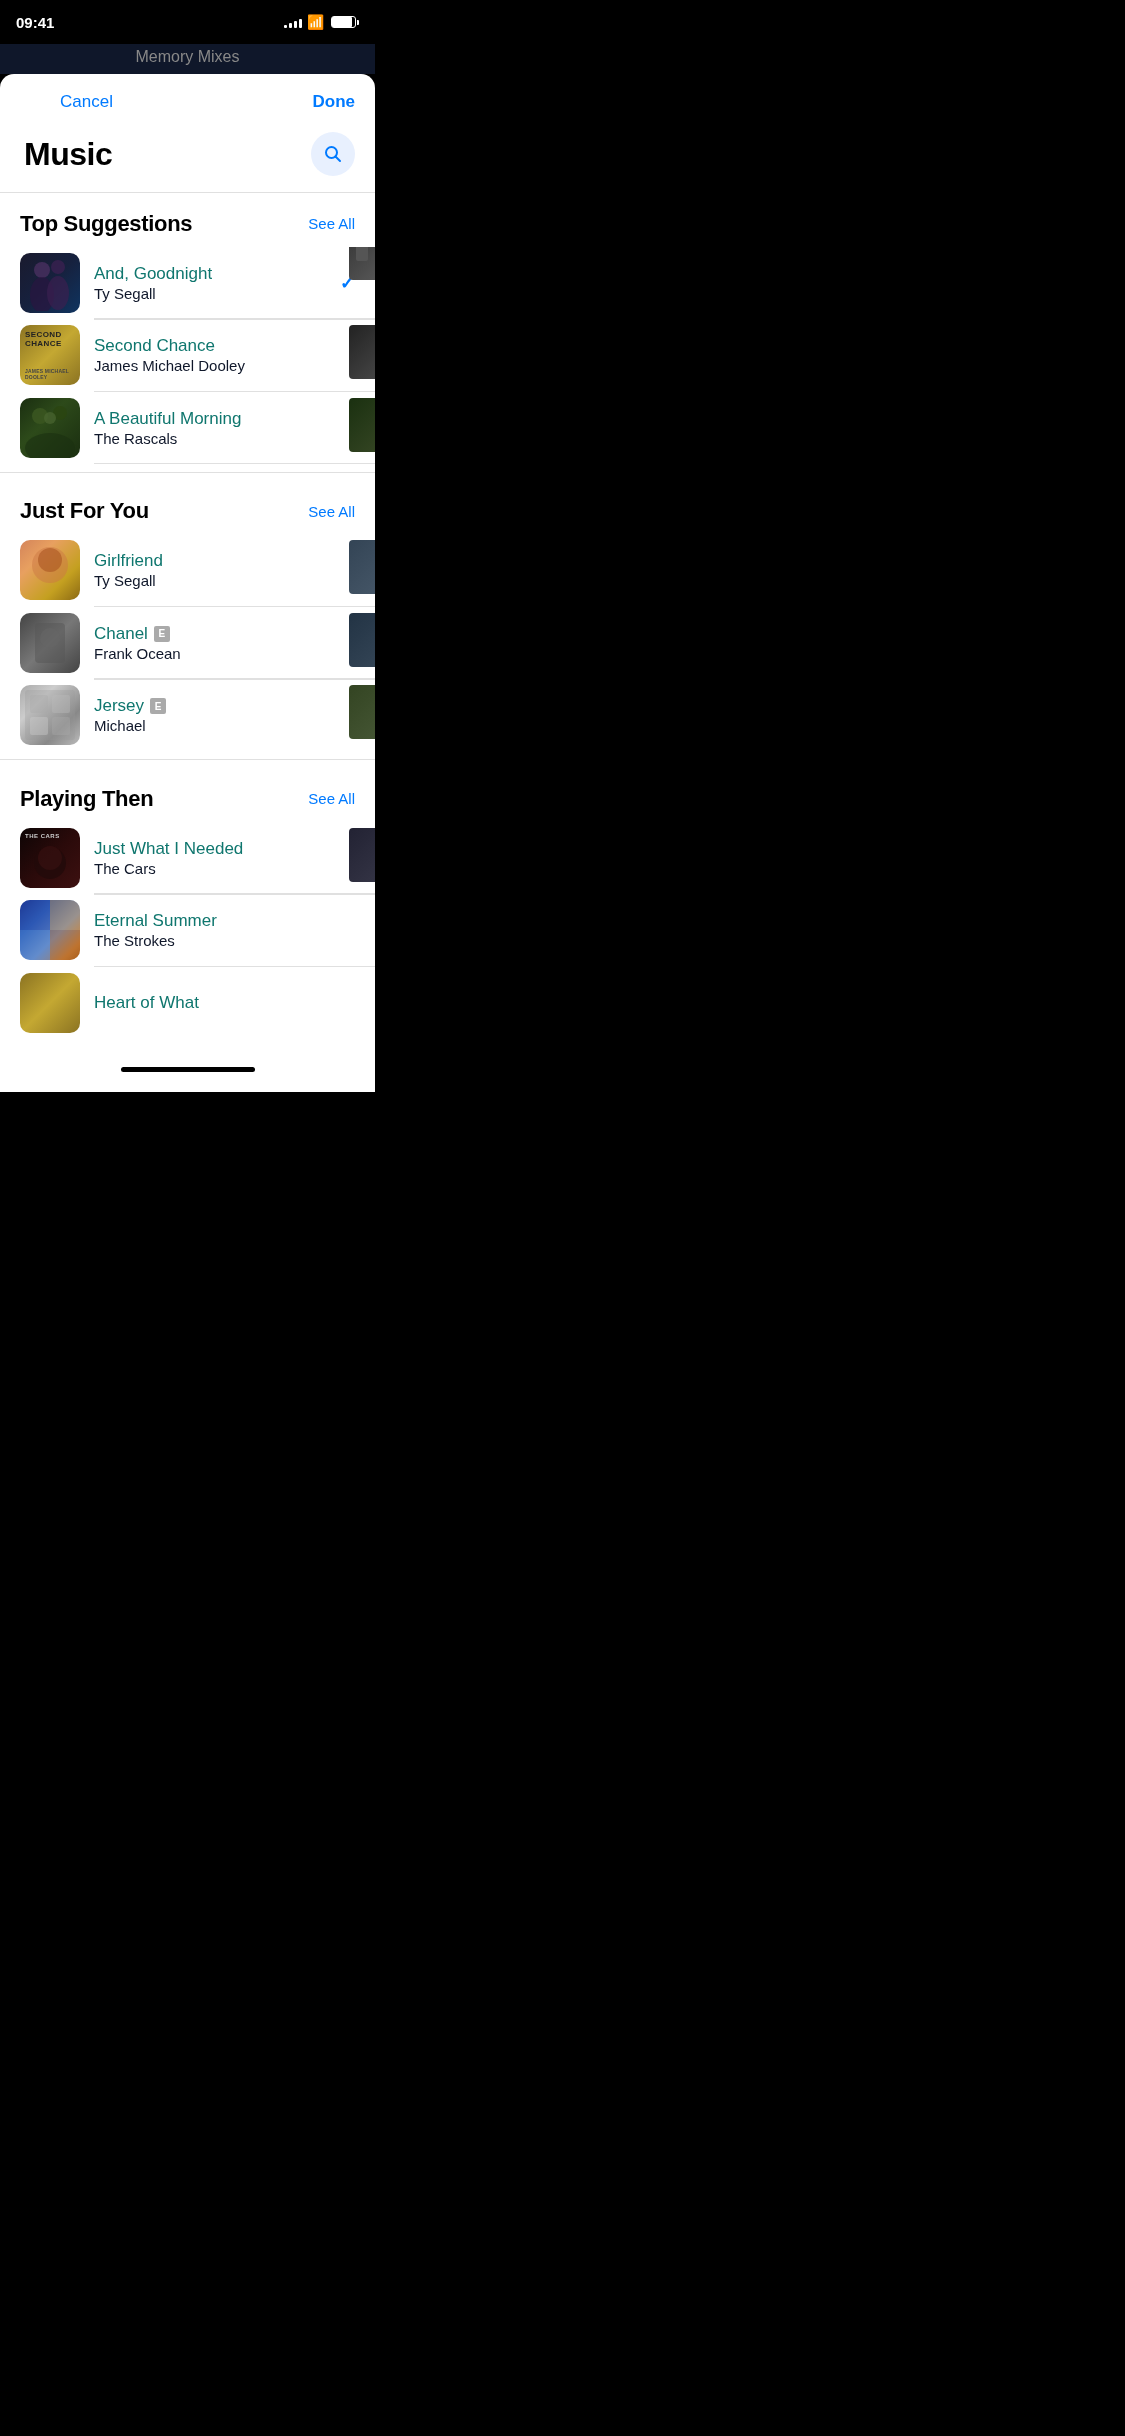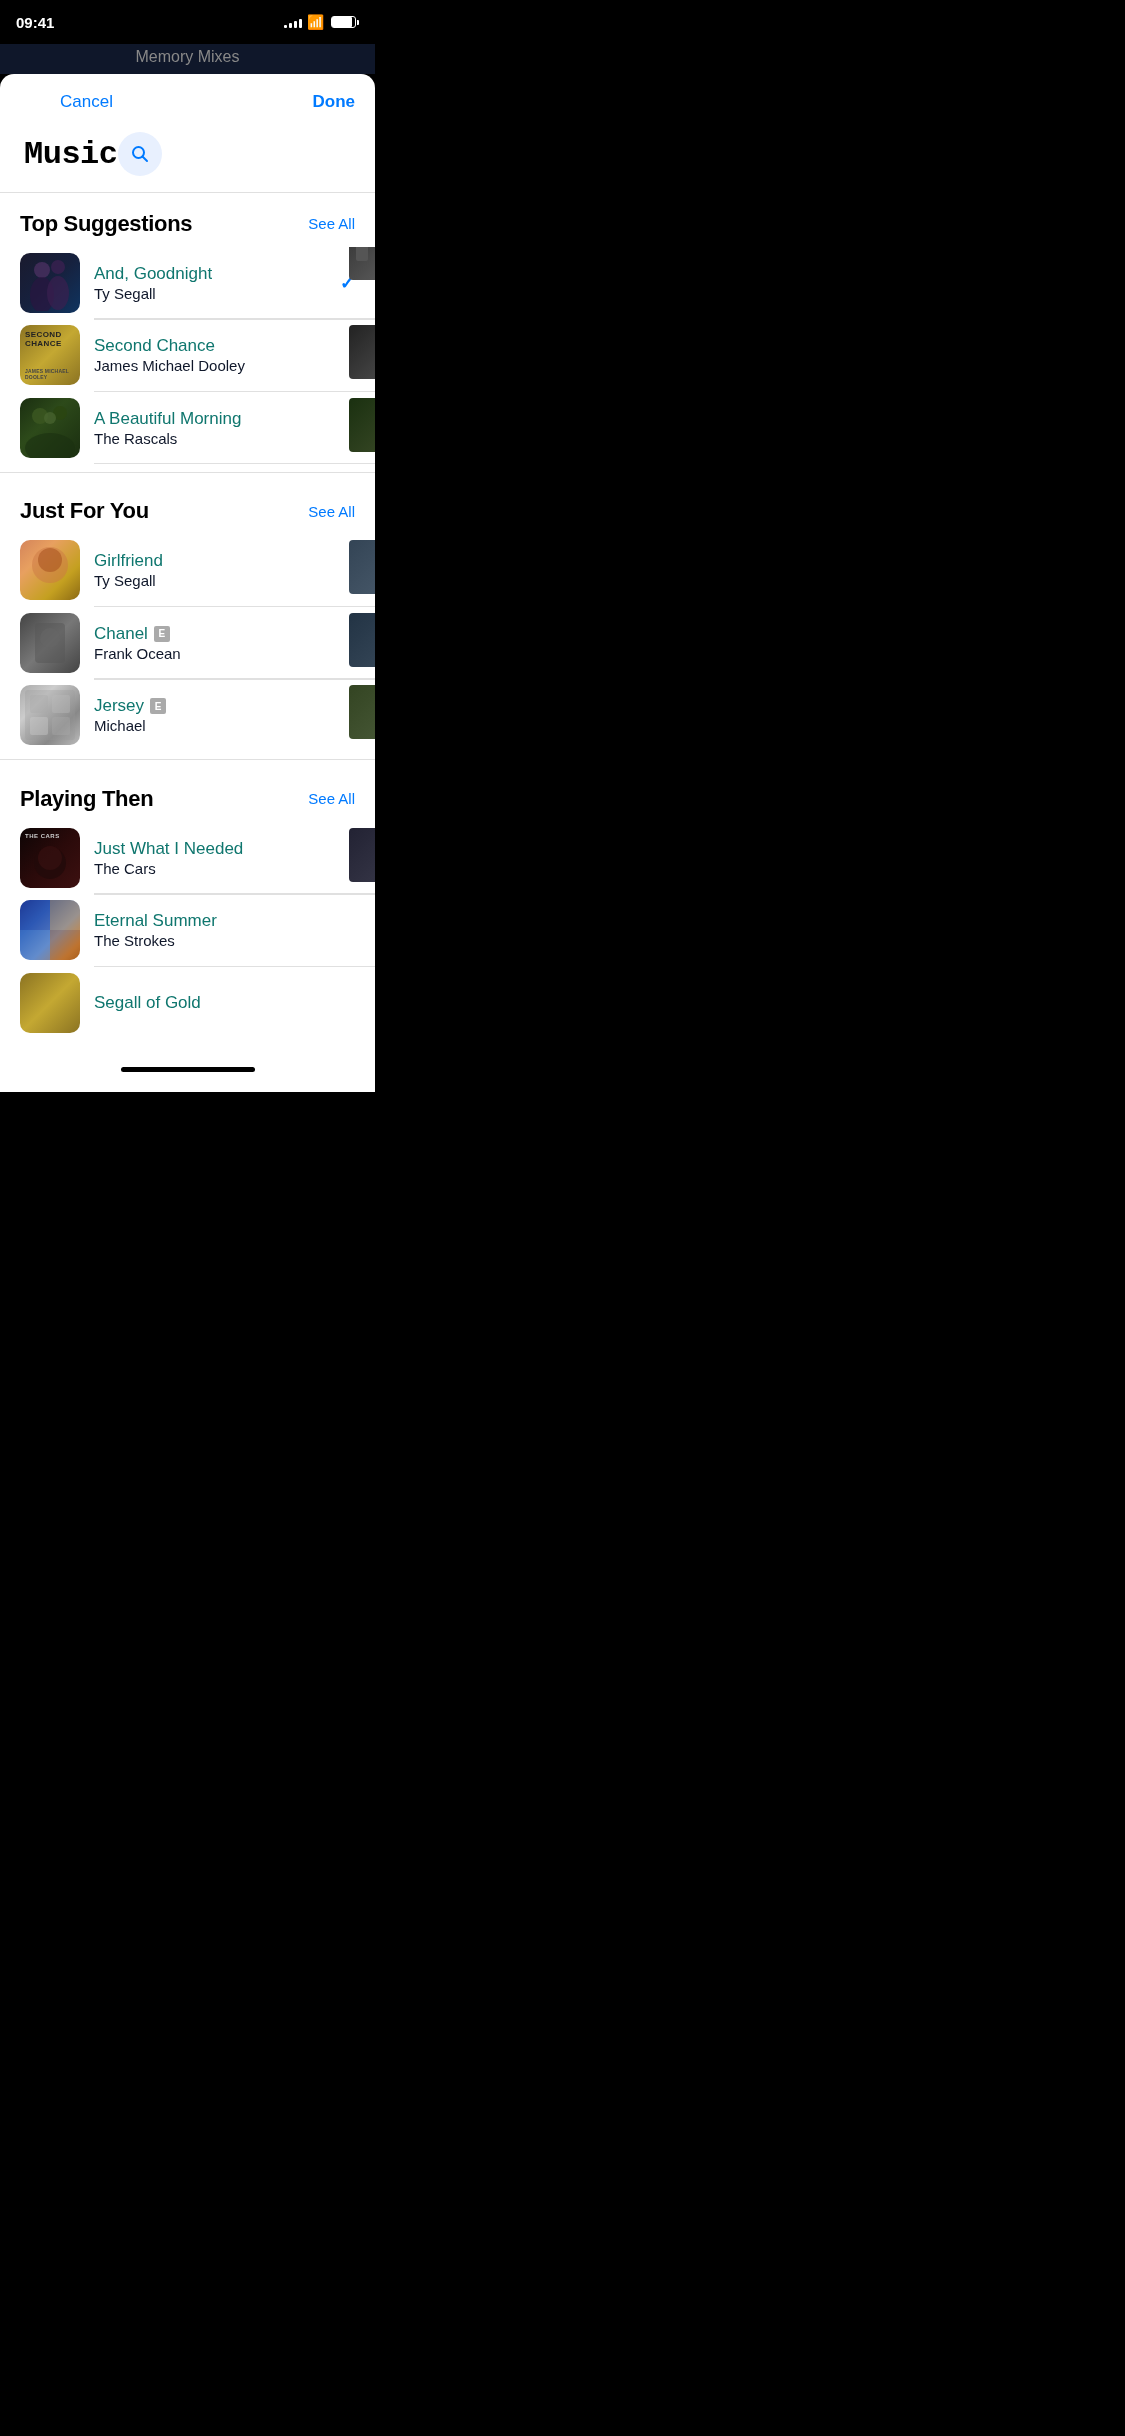--- a/index.html
+++ b/index.html
@@ -115,22 +115,22 @@
       font-size: 17px;
       font-weight: 700;
       cursor: pointer;
       background: none;
       border: none;
     }
 
     .header-row {
       display: flex;
       align-items: center;
+      justify-content: space-between;
       padding: 8px 20px 16px;
-      font-family: Liberation Mono, monospace;
     }
 
     .apple-music-logo {
       display: flex;
       align-items: center;
       gap: 4px;
     }
 
     .apple-icon {
       font-size: 32px;
@@ -562,21 +562,21 @@
     </div>
 
     <div class="divider" style="margin-left:94px;"></div>
 
     <div class="song-item-wrapper">
       <div class="song-item">
         <div class="album-art" style="background: linear-gradient(135deg, #8B7322 0%, #C4A832 50%, #8B7322 100%);">
         </div>
         <div class="song-info">
           <div class="song-title-row">
-            <span class="song-title">Segall of Gold</span>
+            <span class="song-title">Heart of What</span>
           </div>
         </div>
       </div>
     </div>
   </div>
 
   <div style="display:flex; justify-content:center; padding: 16px 0 12px;">
     <div class="home-indicator"></div>
   </div>
 

